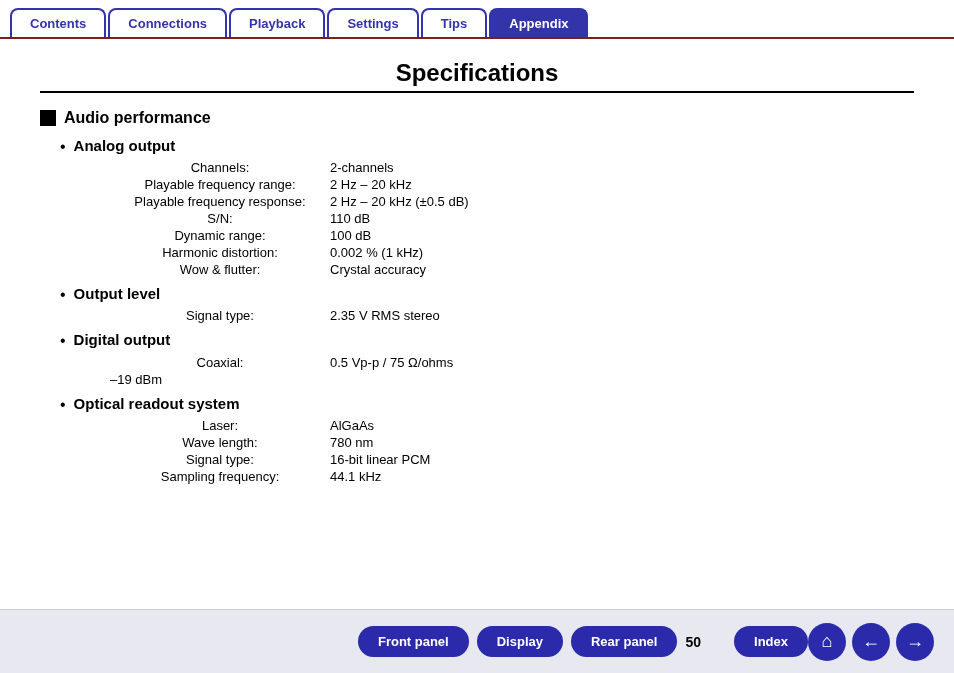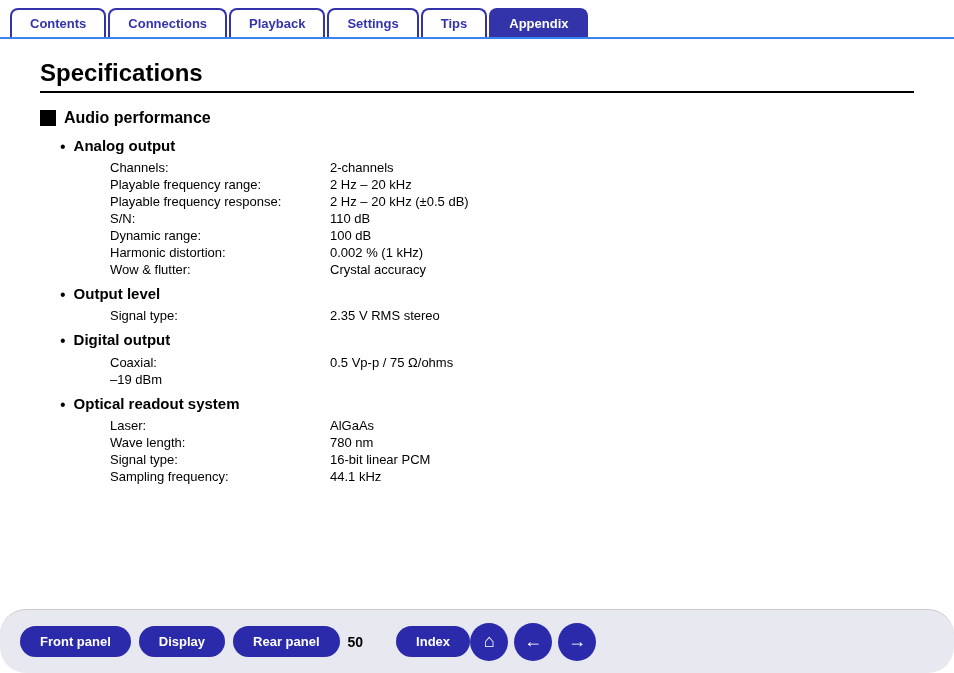--- a/index.html
+++ b/index.html
@@ -10,21 +10,21 @@
       color: #000;
       width: 954px;
       min-height: 673px;
       position: relative;
     }
 
     
     .tab-nav {
       display: flex;
       align-items: flex-end;
-      border-bottom: 2px solid #3b82f6;
+      border-bottom: 2px solid #7f1d1d;
       padding: 0 10px;
       margin-top: 8px;
     }
     .tab {
       position: relative;
       padding: 6px 18px;
       font-size: 13px;
       font-weight: bold;
       color: #3333aa;
       background: #fff;
@@ -36,20 +36,21 @@
       text-decoration: none;
     }
     .tab.active {
       background: #3333aa;
       color: #fff;
     }
 
     
     .main-content {
       padding: 20px 40px 10px 40px;
+      text-align: center;
     }
 
     .page-title {
       font-size: 24px;
       font-weight: bold;
       color: #000;
       margin-bottom: 4px;
     }
     .title-underline {
       border: none;
@@ -117,24 +118,23 @@
     
     .bottom-nav {
       position: absolute;
       bottom: 0;
       left: 0;
       right: 0;
       background: #e8e8f0;
       border-top: 1px solid #ccc;
       display: flex;
       align-items: center;
-      justify-content: flex-start;
+      justify-content: flex-end;
       padding: 10px 20px;
       height: 64px;
-      border-radius: 26px;
     }
     .bottom-nav-left {
       display: flex;
       align-items: center;
       gap: 8px;
     }
     .bottom-nav-center {
       display: flex;
       align-items: center;
       gap: 25px;

